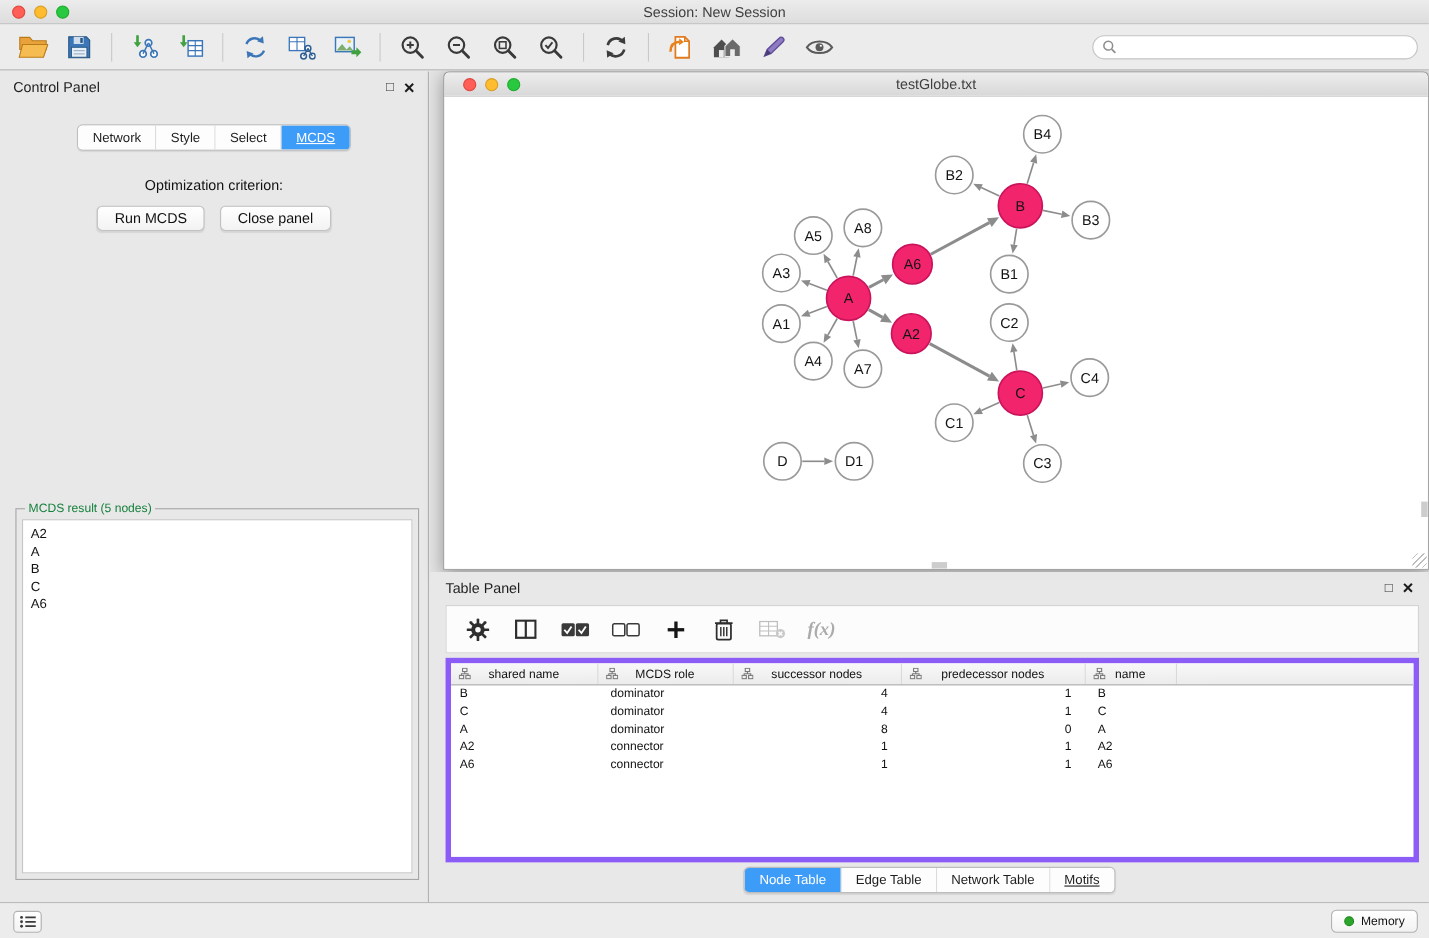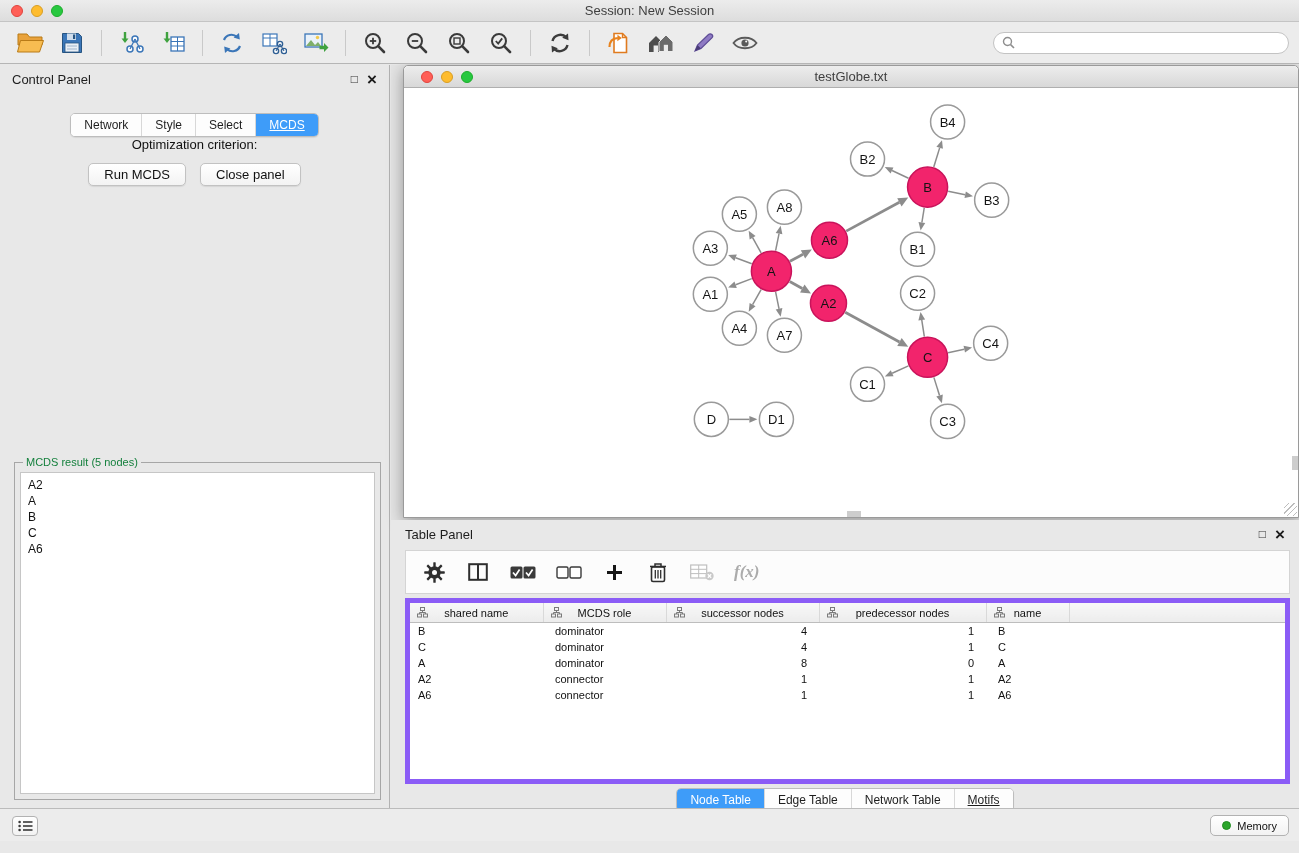--- a/index.html
+++ b/index.html
@@ -36,21 +36,21 @@
   .ph-icons { margin-left:auto; display:flex; gap:9px; align-items:center; }
   .ph-float { font-size:12px; color:#333; line-height:1; }
   .ph-close { font-size:17px; font-weight:bold; color:#1A1A1A; line-height:1; }
   .cp-tabs { display:flex; justify-content:center; margin-top:20px; }
   .tabgroup { display:flex; border:1px solid #BDBDBD; border-radius:5px; overflow:hidden;
     background:#FDFDFD; box-shadow:0 1px 1px rgba(0,0,0,0.08); }
   .tab { padding:4px 13px; font-size:12px; color:#1E1E1E; background:#FDFDFD;
     border-right:1px solid #D8D8D8; white-space:nowrap; }
   .tab:last-child { border-right:none;text-decoration:underline; }
   .tab.active { background:#3E9CF9; color:#fff; }
-  .opt-label { text-align:center; font-size:13px; }
+  .opt-label { text-align:center; margin-top:24px; font-size:13px; }
   .combo { margin:9px auto 0; width:312px; height:24px; background:#fff; border:1px solid #B4B4B4;
     border-radius:5px; display:flex; align-items:center; font-size:12.5px; padding-left:9px;
     position:relative; box-shadow:0 1px 1px rgba(0,0,0,0.12); }
   .stepper { position:absolute; right:1px; top:1px; bottom:1px; width:19px; border-radius:4px;
     background:linear-gradient(#72B6FD,#2478F5); display:flex; align-items:center; justify-content:center; }
   .cp-buttons { display:flex; justify-content:center; gap:14px; margin-top:11px; }
   .cp-buttons button { font-family:inherit; font-size:13px; padding:3px 15px; color:#111;
     background:linear-gradient(#FFFFFF,#F3F3F3); border:1px solid #C2C2C2; border-radius:5px;
     box-shadow:0 1px 1px rgba(0,0,0,0.08); }
   .result-box { position:absolute; left:14px; right:8px; top:391px; bottom:20px;
@@ -91,21 +91,21 @@
     border-bottom:1px solid #BDBDBD; height:19px; font-weight:normal; padding:0; }
   thead th.filler { border-right:none; }
   .th-inner { position:relative; display:flex; align-items:center; justify-content:center; gap:0; height:19px; }
   .hdr-icon { position:absolute; left:7px; top:4px; }
   tbody td { height:16px; padding:0 12px; color:#111; overflow:hidden; white-space:nowrap; }
   tbody td:first-child { padding-left:8px; }
   tbody td.num { text-align:right; }
   .tp-tabs { position:absolute; left:0; right:0; bottom:8px; display:flex; justify-content:center; }
 
   
-  .statusbar { position:absolute; left:0; right:0; bottom:12px; height:33px; background:#ECECEC;
+  .statusbar { position:absolute; left:0; right:0; bottom:0; height:33px; background:#ECECEC;
     border-top:1px solid #BBBBBB; }
   .list-btn { position:absolute; left:12px; top:7px; width:26px; height:20px;
     background:linear-gradient(#FFFFFF,#F2F2F2); border:1px solid #B2B2B2; border-radius:4px;
     display:flex; align-items:center; justify-content:center; }
   .memory-btn { position:absolute; right:10px; top:6px; height:21px; padding:0 11px;
     background:linear-gradient(#FFFFFF,#F2F2F2); border:1px solid #B2B2B2; border-radius:5px;
     display:flex; align-items:center; gap:6px; font-size:11px; color:#111; }
   .memory-dot { width:9px; height:9px; border-radius:50%; background:#2BA52B; border:1px solid #1E8A1E; }
 </style>
 </head>

